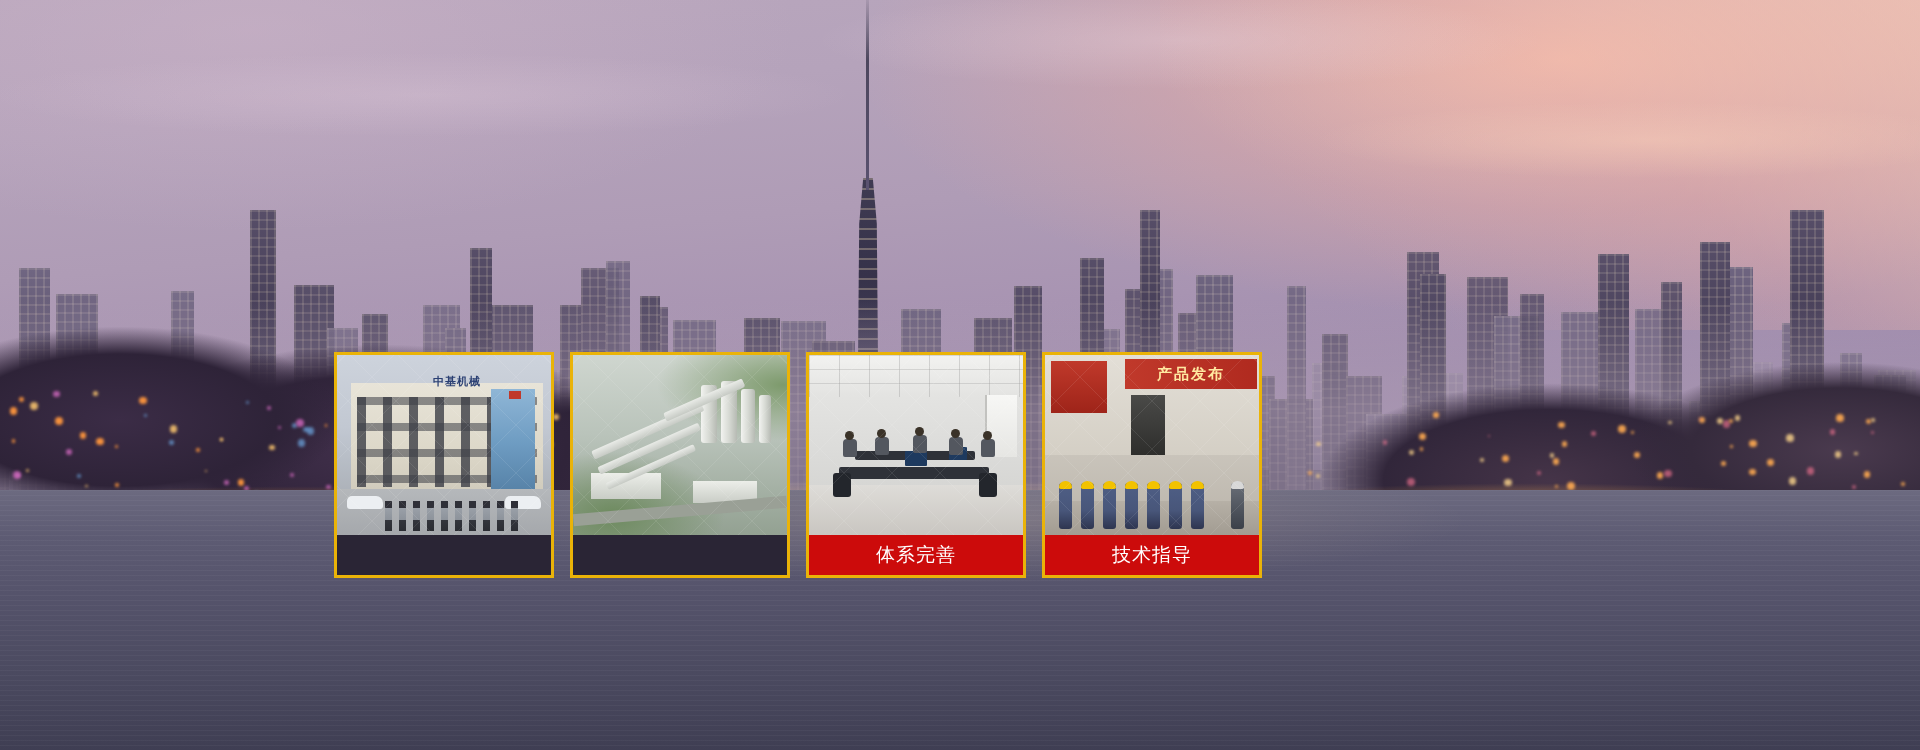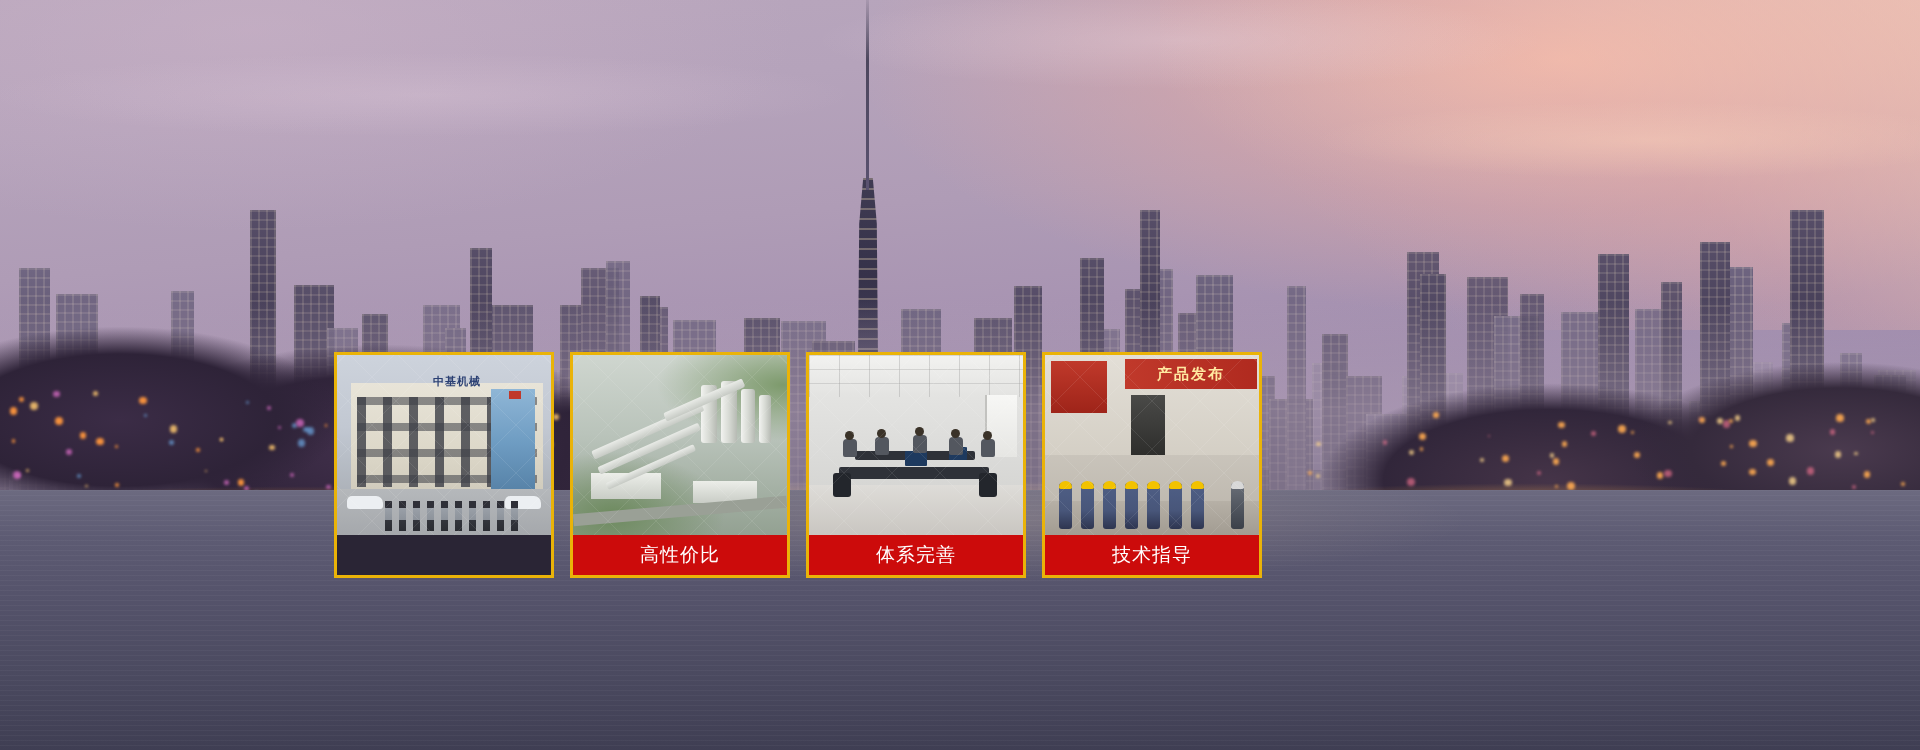--- a/index.html
+++ b/index.html
@@ -733,21 +733,20 @@
         <div class="tank" style="left:148px;top:26px;width:16px;height:62px;"></div>
         <div class="tank" style="left:168px;top:34px;width:14px;height:54px;"></div>
         <div class="tank" style="left:186px;top:40px;width:12px;height:48px;"></div>
         <div class="duct" style="left:20px;top:96px;width:120px;height:9px;"></div>
         <div class="duct" style="left:26px;top:112px;width:110px;height:8px;"></div>
         <div class="duct" style="left:34px;top:128px;width:96px;height:7px;"></div>
         <div class="duct" style="left:92px;top:58px;width:86px;height:9px;"></div>
         <div class="road"></div>
         <div class="wm"></div>
       </div>
-      <div class="card-label">高性价比</div>
     </div>
 
     <div class="card">
       <div class="card-photo p3">
         <div class="ceil"></div>
         <div class="win"></div>
         <div class="floor"></div>
         <div class="desk" style="left:30px;top:112px;width:150px;height:12px;"></div>
         <div class="desk" style="left:46px;top:96px;width:120px;height:9px;"></div>
         <div class="mon" style="left:96px;top:96px;width:22px;height:15px;"></div>

